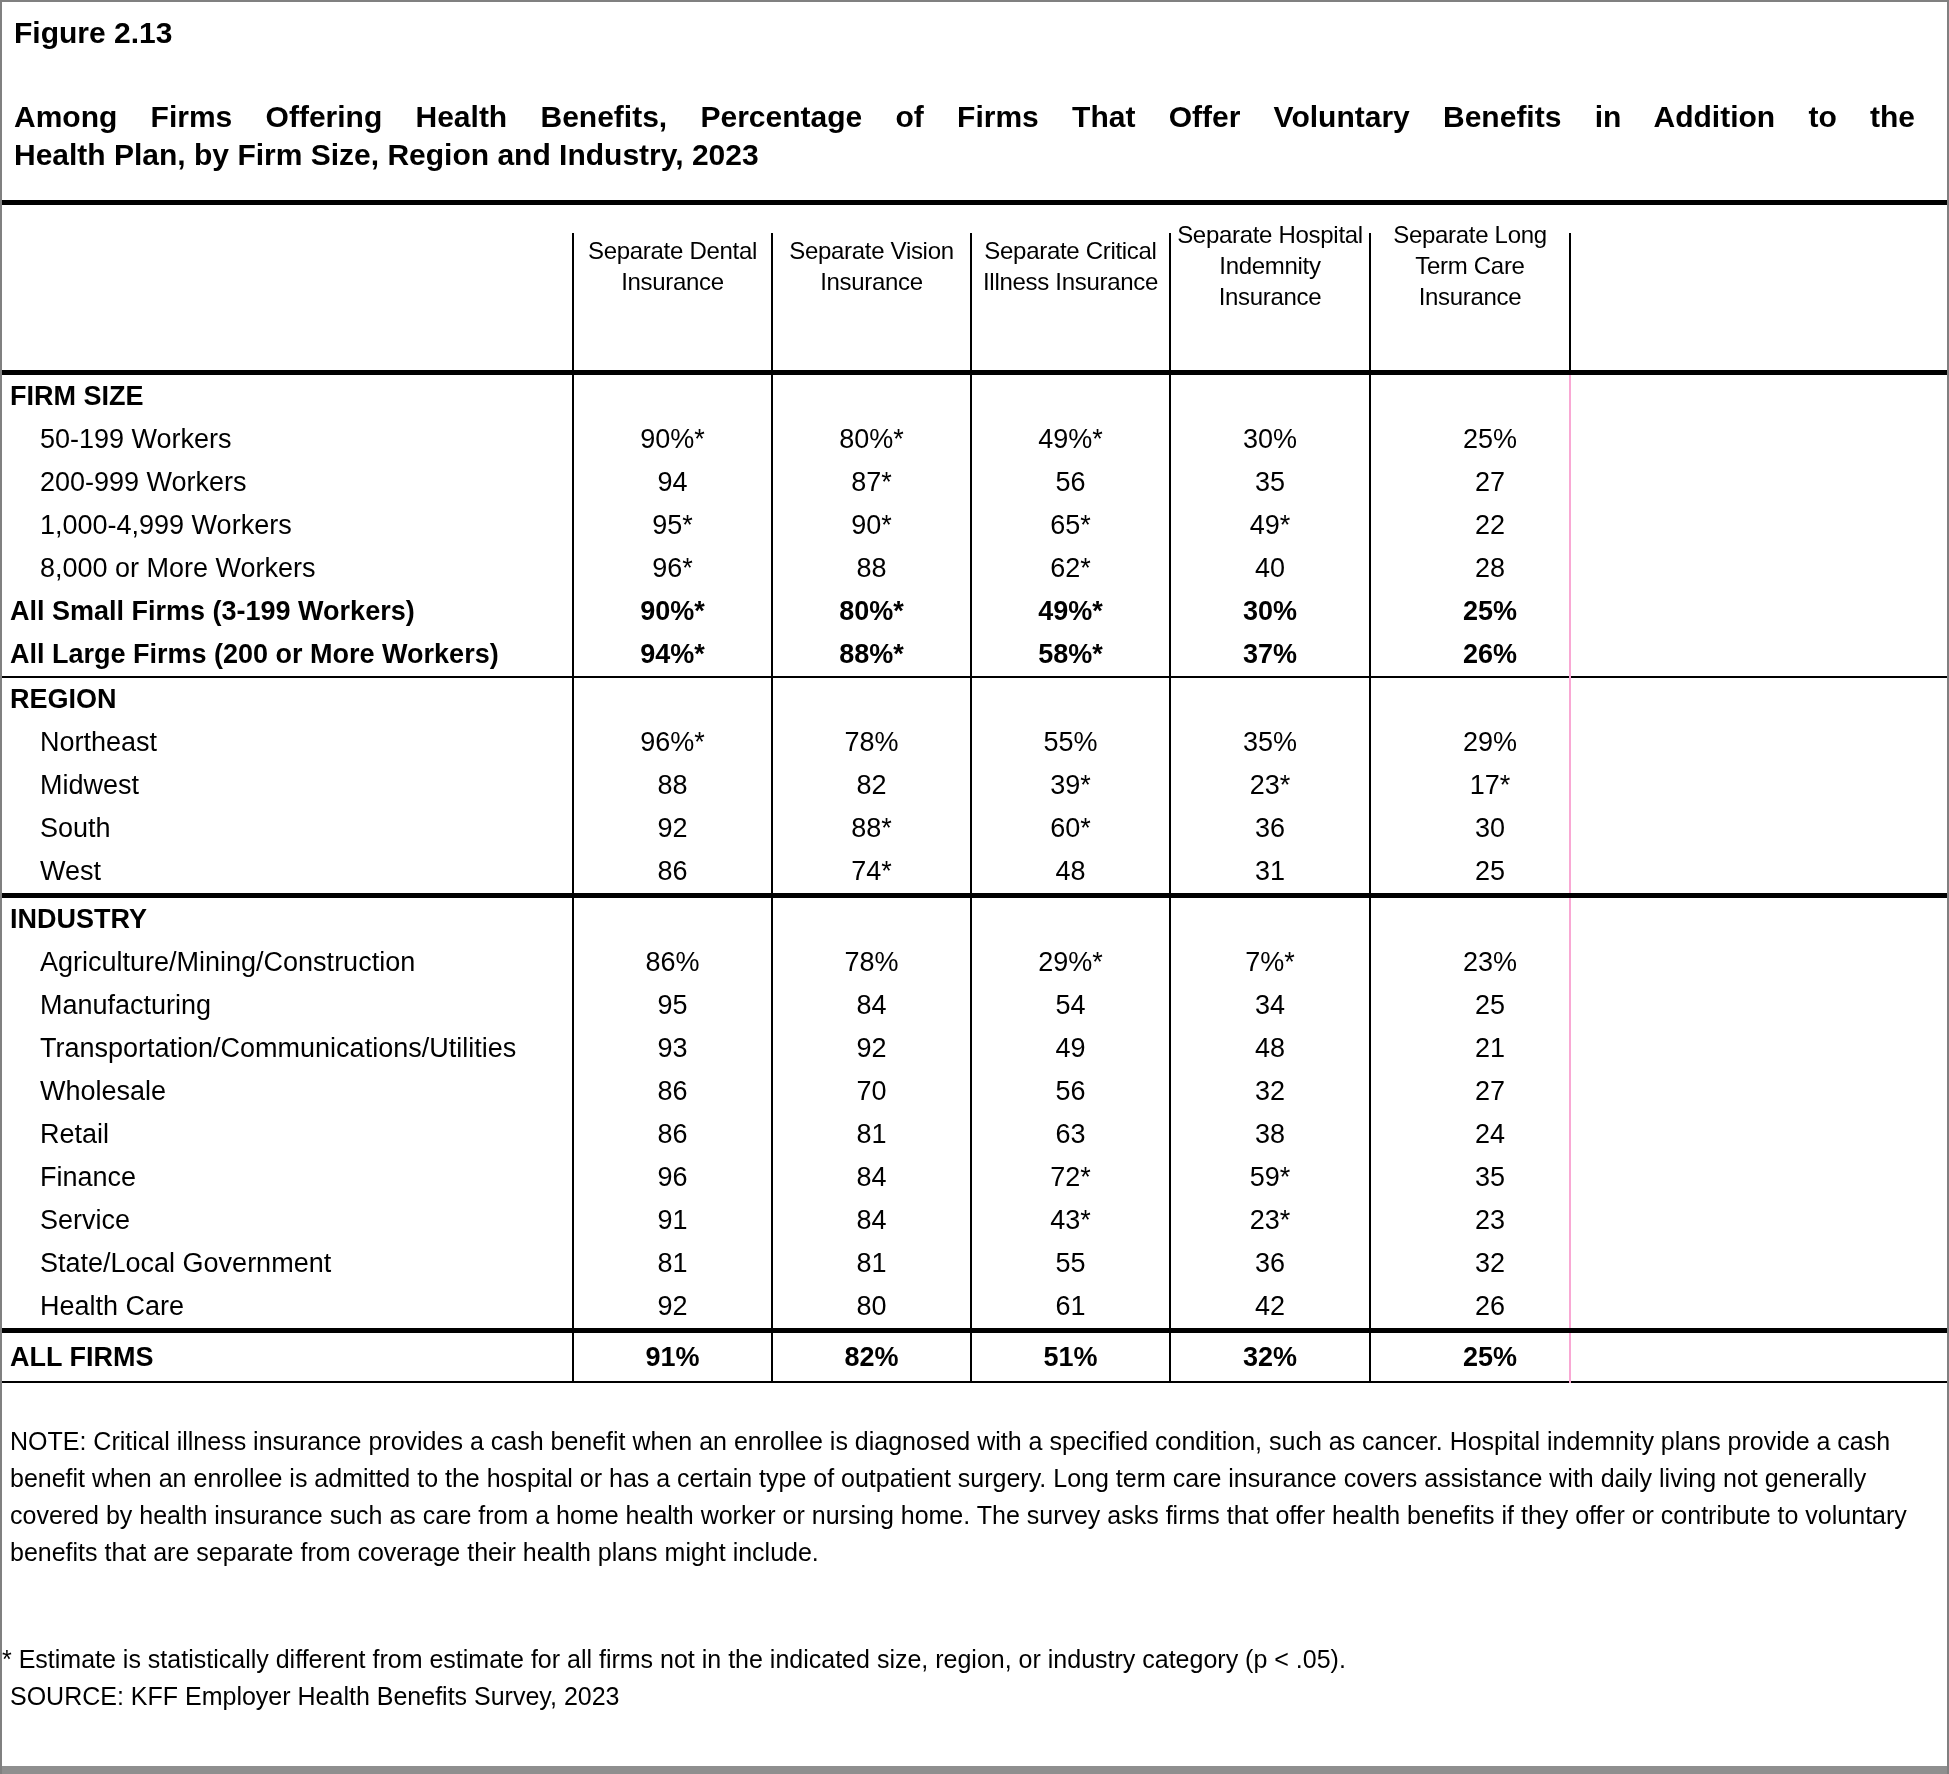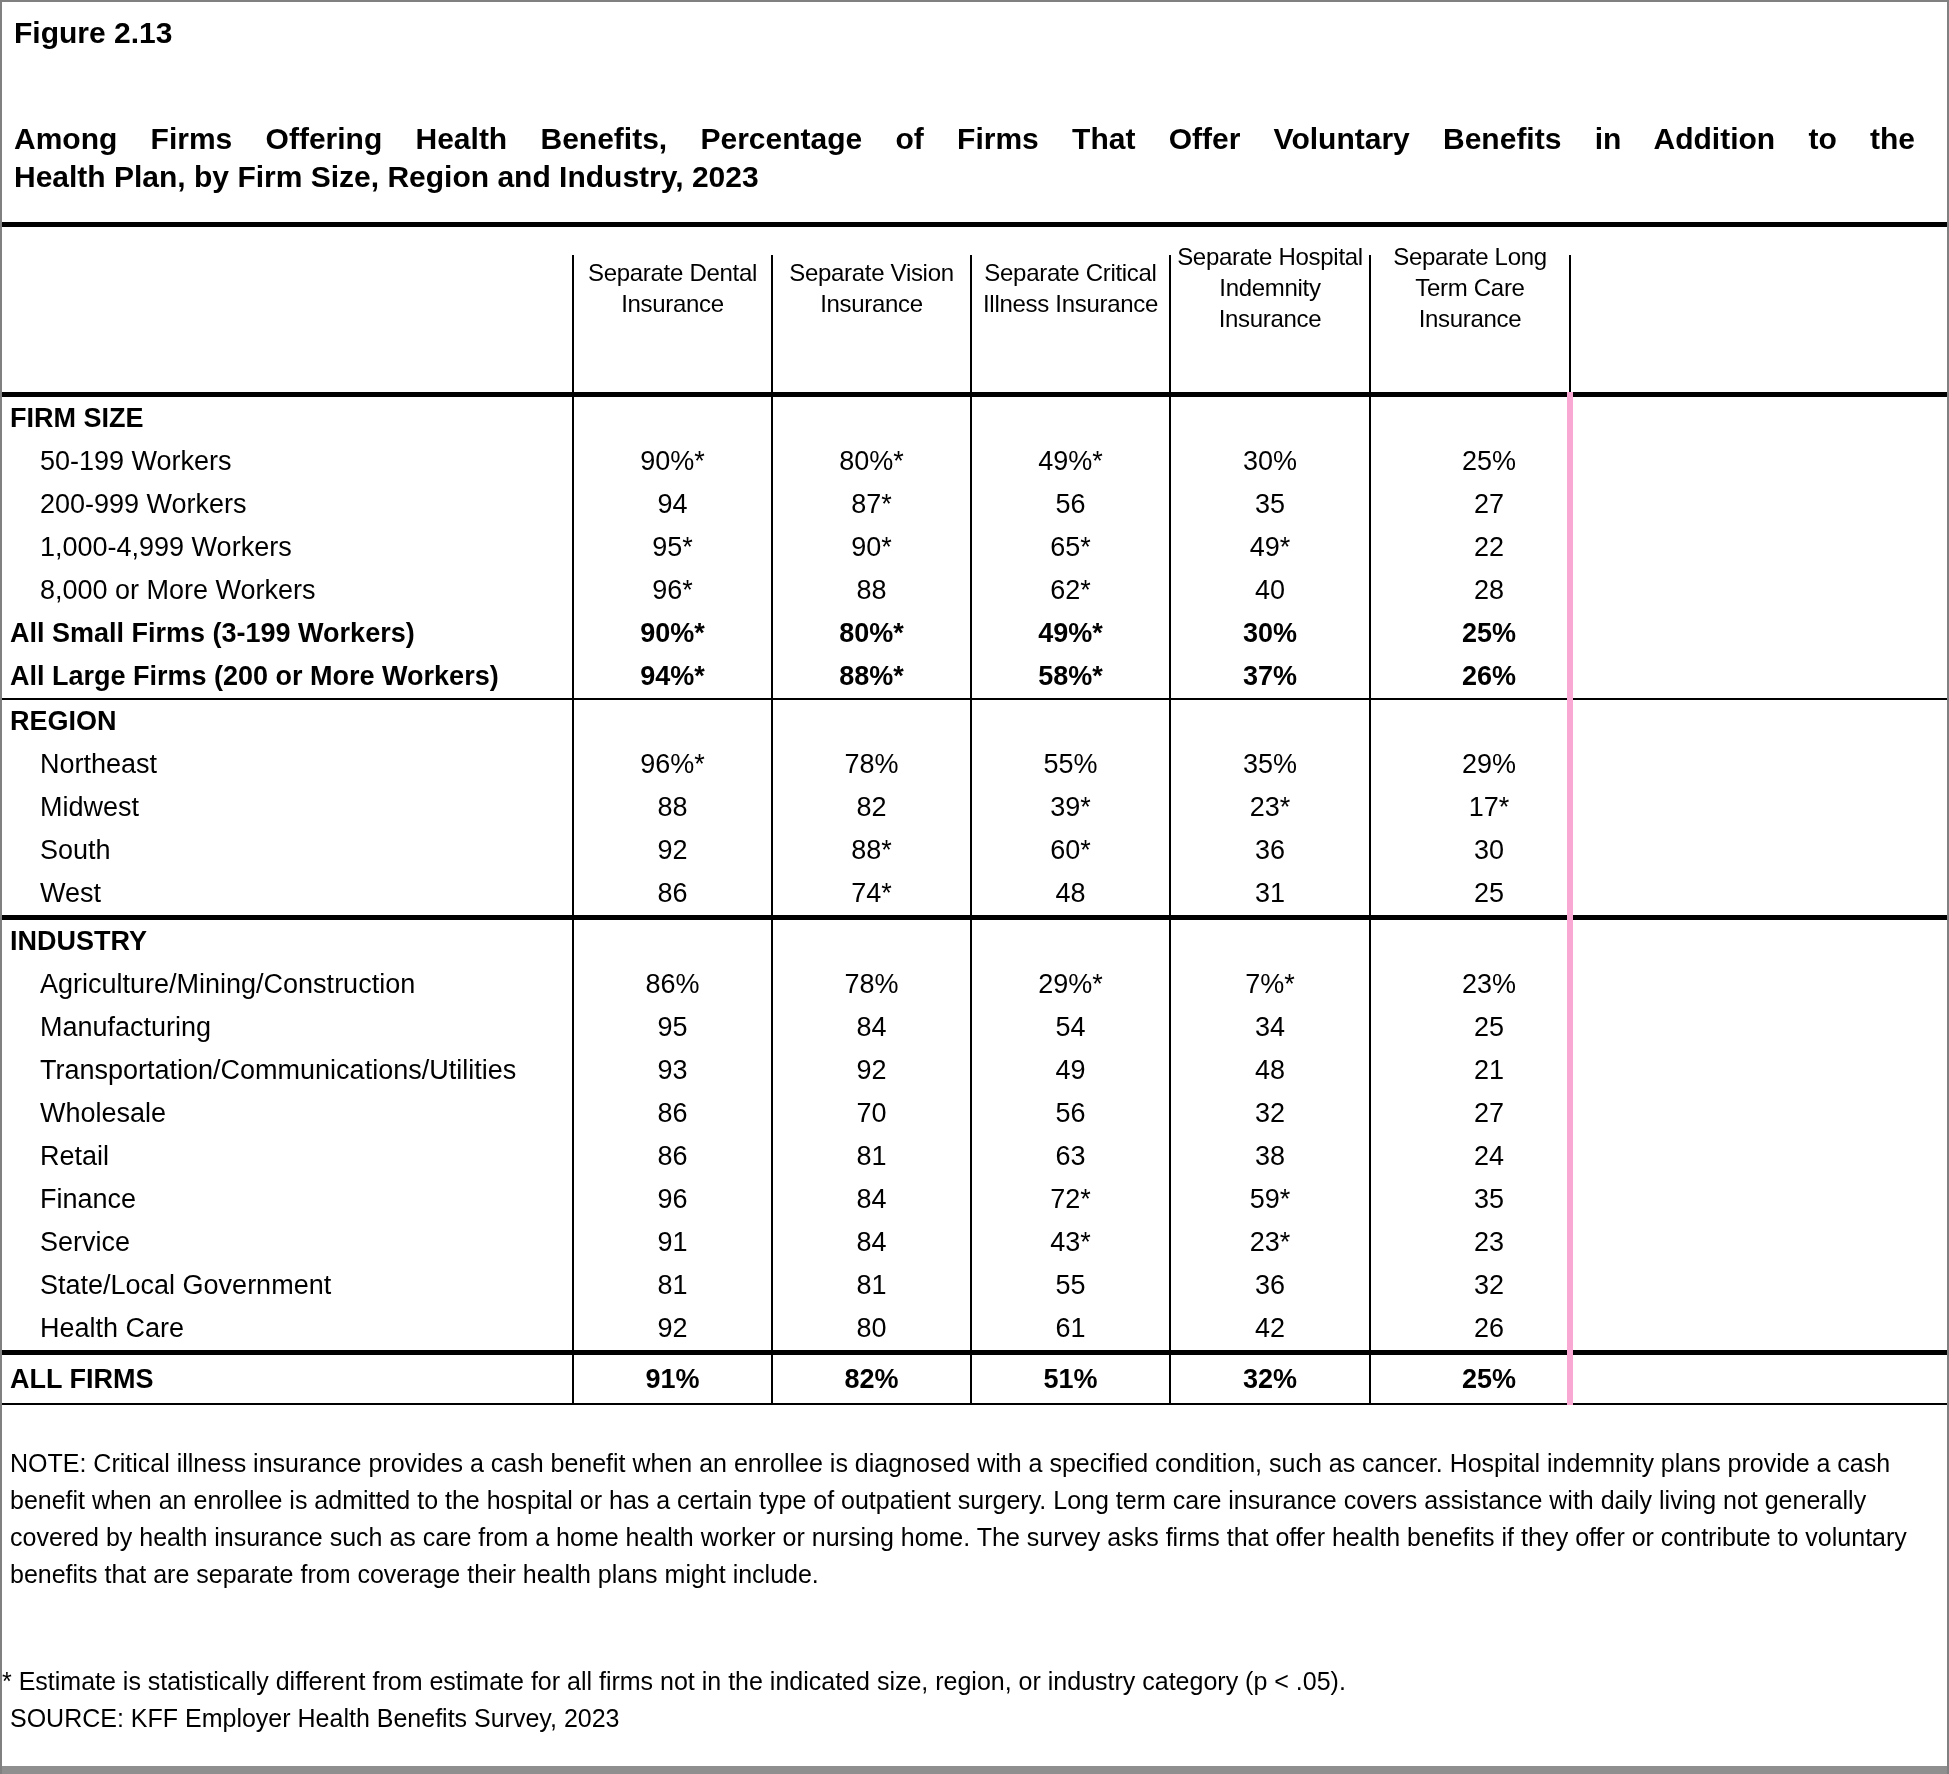--- a/index.html
+++ b/index.html
@@ -10,21 +10,21 @@
     background: #ffffff;
     color: #000000;
     font-family: "Liberation Sans", sans-serif;
     border: 2px solid #808080;
     border-bottom: none;
     position: relative;
     overflow: hidden;
   }
   .title-block { padding: 12px 18px 0 12px; }
   .figure-label { font-weight: bold; font-size: 30px; line-height: 38px; }
-  .figure-title { font-weight: bold; font-size: 30px; line-height: 38px; margin-top: 68px; width: 1901px; }
+  .figure-title { font-weight: bold; font-size: 30px; line-height: 38px; margin-top: 46px; width: 1901px; }
   .figure-title .line1 { text-align: justify; text-align-last: justify; }
   .top-rule { height: 5px; background: #000; margin-top: 26px; }
 
   table { border-collapse: collapse; table-layout: fixed; width: 1949px; font-size: 27px; }
   thead th {
     font-weight: normal;
     font-size: 24px;
     letter-spacing: -0.3px;
     line-height: 31px;
     vertical-align: middle;
@@ -38,21 +38,21 @@
   }
   thead th.vbar-r::after {
     content: ""; position: absolute; right: -1px; top: 28px; bottom: 0;
     width: 2px; background: #000;
   }
   tbody td { height: 43px; padding: 0; }
   .label-cell { padding-left: 8px; text-align: left; }
   .label-cell.indent { padding-left: 38px; }
   .section-label { font-weight: bold; }
   .value-cell { text-align: center; border-left: 2px solid #000; }
-  .value-cell.last { border-right: 6px solid #f9a8d4; padding-left: 40px; }
+  .value-cell.last { border-right: 2px solid #f9a8d4; padding-left: 40px; }
   .filler-cell { border: none; }
   tr.rule-thin { border-top: 2px solid #000; }
   tr.rule-thick { border-top: 5px solid #000; }
   tr.bold-row { font-weight: bold; }
   tr.total-row { font-weight: bold; border-top: 5px solid #000; border-bottom: 2px solid #000; }
   tr.total-row td { height: 48px; }
 
   .notes-block { margin-top: 40px; padding-left: 8px; width: 1905px; font-size: 25px; line-height: 37px; }
   .footnote { margin-top: 70px; font-size: 25px; line-height: 37px; }
   .source { padding-left: 8px; font-size: 25px; line-height: 37px; }

